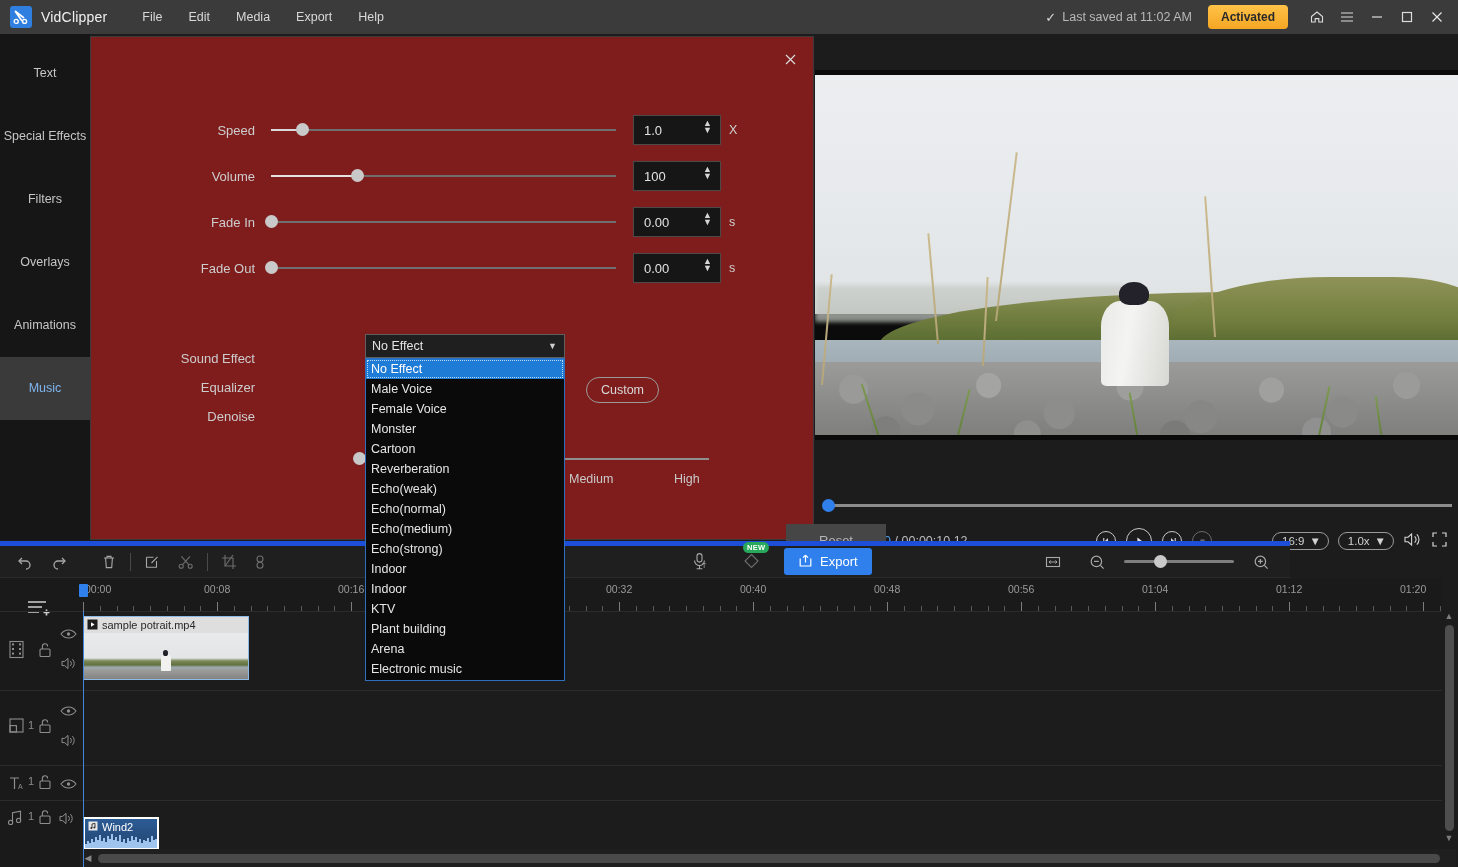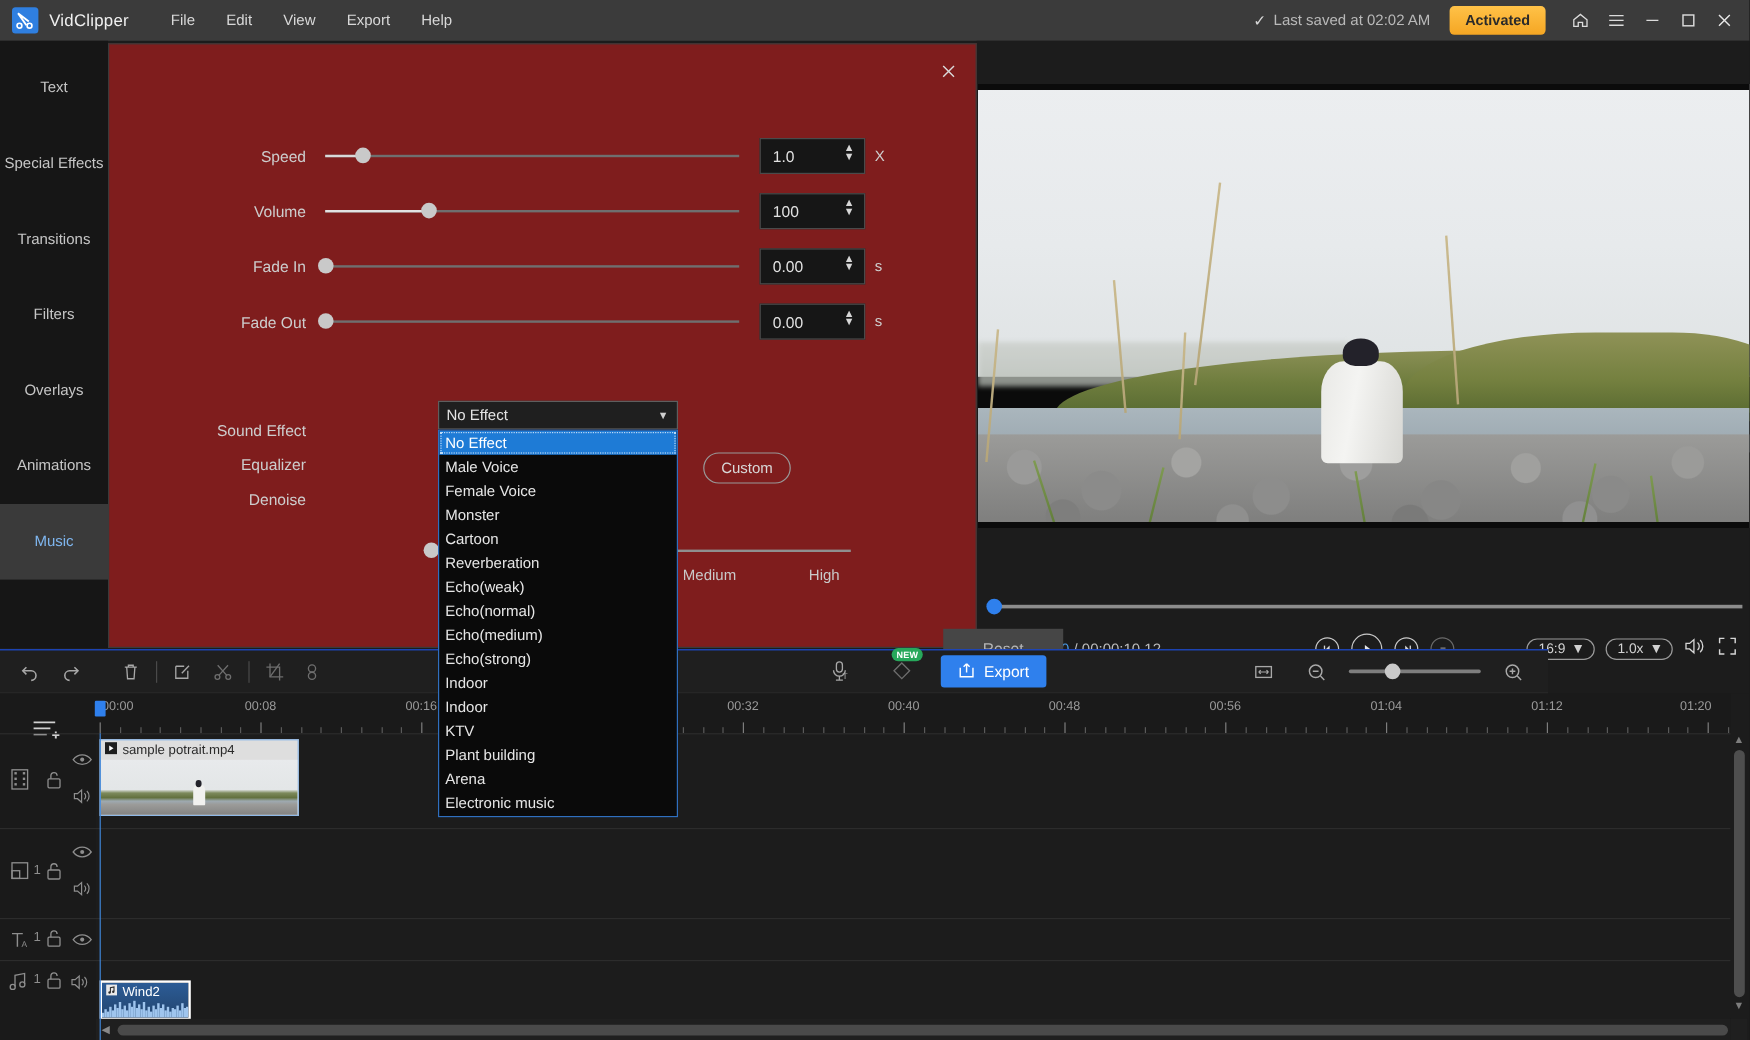--- a/index.html
+++ b/index.html
@@ -238,21 +238,21 @@
   .dn-labels span { position: absolute; }
   .reset-btn {
     position: absolute; left: 695px; top: 487px; width: 100px; height: 33px;
     background: #464646; color: #b6b6b6; font-size: 13px;
     display: flex; align-items: center; justify-content: center;
   }
 
   
   .edit-toolbar {
     position: absolute; left: 0; top: 541px; width: 1290px; height: 37px;
-    background: #1f1f1f; border-top: 1px solid #1d4ed8; border-bottom: 1px solid #2b2b2b;
+    background: #1f1f1f; border-top: 5px solid #1d4ed8; border-bottom: 1px solid #2b2b2b;
     display: flex; align-items: center;
   }
   .tool { width: 34px; height: 30px; display: flex; align-items: center; justify-content: center; color: #a8a8a8; }
   .tool.dim { color: #6e6e6e; }
   .tsep { width: 1px; height: 18px; background: #4a4a4a; margin: 0 4px; }
   .export-btn {
     height: 27px; background: #2f80ed; color: #fff; border-radius: 3px;
     display: flex; align-items: center; gap: 7px; padding: 0 14px; font-size: 13px;
   }
   .new-badge {
@@ -334,28 +334,28 @@
       <svg width="16" height="16" viewBox="0 0 16 16">
         <path d="M2 2 L11 9 M2 2 L9 12" stroke="#fff" stroke-width="1.6" fill="none"></path>
         <circle cx="3.2" cy="12.4" r="2" stroke="#fff" stroke-width="1.4" fill="none"></circle>
         <circle cx="11.6" cy="12.4" r="2" stroke="#fff" stroke-width="1.4" fill="none"></circle>
       </svg>
     </div>
     <div class="app-title">VidClipper</div>
     <div class="menu">
       <div class="menu-item">File</div>
       <div class="menu-item">Edit</div>
-      <div class="menu-item">View</div>
+      <div class="menu-item">Media</div>
       <div class="menu-item">Export</div>
       <div class="menu-item">Help</div>
     </div>
     <div class="tb-right">
       <div class="saved">
         <span class="chk">✓</span>
-        <span>Last saved at 02:02 AM</span>
+        <span>Last saved at 11:02 AM</span>
       </div>
       <div class="activated">Activated</div>
       <div class="tb-icon">
         <svg width="16" height="16" viewBox="0 0 16 16">
             <path d="M2.5 7.5 L8 3 L13.5 7.5 V13 H9.8 V9.6 H6.2 V13 H2.5 Z" stroke="#dcdcdc" stroke-width="1.1" fill="none"></path>
           </svg>
       </div>
       <div class="tb-icon">
         <svg width="16" height="16" viewBox="0 0 16 16">
             <path d="M2 4h12M2 8h12M2 12h12" stroke="#dcdcdc" stroke-width="1.2"></path>
@@ -375,21 +375,20 @@
         <svg width="16" height="16" viewBox="0 0 16 16">
             <path d="M3.5 3.5 L12.5 12.5 M12.5 3.5 L3.5 12.5" stroke="#e6e6e6" stroke-width="1.2"></path>
           </svg>
       </div>
     </div>
   </div>
 
   <div class="sidebar">
     <div class="side-item">Text</div>
     <div class="side-item">Special Effects</div>
-    <div class="side-item">Transitions</div>
     <div class="side-item">Filters</div>
     <div class="side-item">Overlays</div>
     <div class="side-item">Animations</div>
     <div class="side-item active">Music</div>
   </div>
 
   <div class="preview">
     <div class="video-frame">
       <div class="scene">
         <div class="sky"></div>

